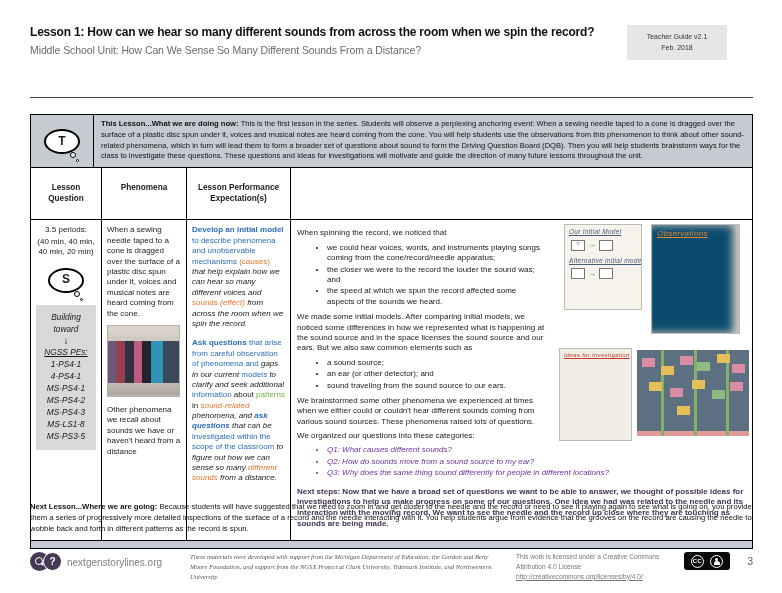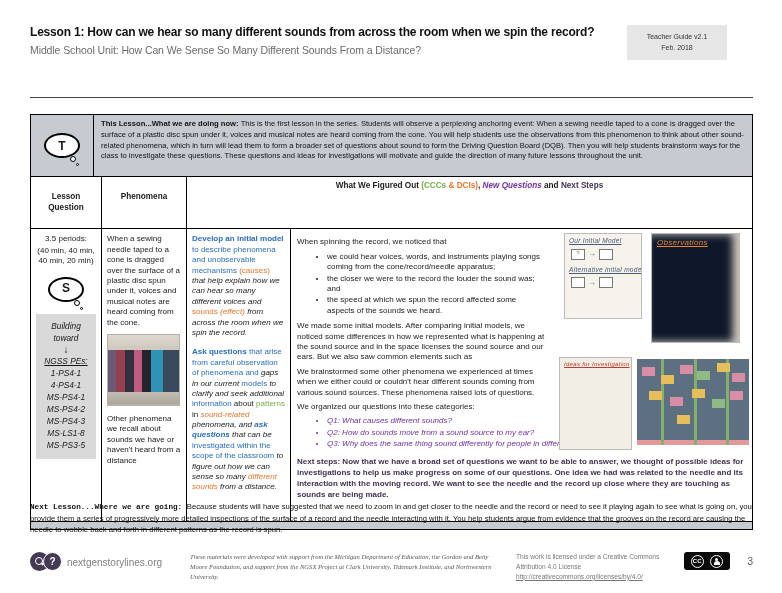--- a/index.html
+++ b/index.html
@@ -11,21 +11,21 @@
   
   .doc-header { position:absolute; left:30px; top:24px; width:723px; }
   .title { width:610px; font-size:12px; font-weight:bold; letter-spacing:-0.2px; line-height:1.45; color:#111; }
   .subtitle { margin-top:3px; font-size:10.5px; color:#6b6b6b; letter-spacing:-0.1px; }
   .badge { position:absolute; right:26px; top:1px; width:100px; padding:7px 4px; background:#e6e6e6; text-align:center; font-size:7px; color:#333; line-height:1.5; }
   .rule { position:absolute; left:30px; top:97px; width:723px; height:0; border-top:1px solid #444; }
   
   .lesson-table { position:absolute; left:30px; top:114px; width:723px; border:1.5px solid #000; background:#fff; }
   .intro-row { display:flex; background:#c6cbd2; border-bottom:1.5px solid #000; }
   .intro-icon-cell { width:63px; border-right:1.5px solid #000; display:flex; align-items:center; justify-content:center; }
-  .intro-text { flex:1; padding:4px 7px 14px 7px; font-size:7.6px; line-height:1.42; color:#111; }
+  .intro-text { flex:1; padding:4px 7px 5px 7px; font-size:7.6px; line-height:1.42; color:#111; }
   .intro-text b { font-weight:bold; }
   .head-row { display:flex; border-bottom:1px solid #000; }
   .hcell { padding:15px 2px; font-size:8.2px; font-weight:bold; text-align:center; line-height:1.3; border-right:1px solid #000; }
   .hc1 { width:71px; } .hc2 { width:85px; } .hc3 { width:104px; } .hc4 { flex:1; border-right:none; padding-top:4px; }
   .body-row { display:flex; min-height:292px; }
   .cell { padding:5px 5px; font-size:8px; line-height:1.3; border-right:1px solid #000; }
   .c1 { width:71px; text-align:center; }
   .c2 { width:85px; }
   .c3 { width:104px; }
   .c4 { flex:1; border-right:none; position:relative; padding:6px 6px; }
@@ -63,21 +63,21 @@
   .c4 p { margin:2px 0 4px 0; }
   .c4 ul { margin:1px 0 5px 0; padding-left:30px; }
   .c4 ul li { margin-bottom:1px; }
   .narrow { margin-right:200px !important; }
   ul.narrow { margin-right:200px; }
   .q-list { font-style:italic; color:#7030a0; }
   .next-steps { margin-top:8px !important; font-weight:bold; color:#403152; line-height:1.35; }
   
   .ph { position:absolute; border:1px solid #bbb; overflow:hidden; }
   .ph-model { left:273px; top:4px; width:78px; height:86px; background:#f6f3ec; padding:3px 4px; }
-  .ph-obs { left:360px; top:4px; width:89px; height:110px; background:#0f172a; padding:4px 5px; box-shadow:inset -6px 0 8px #d8d2c4; }
+  .ph-obs { left:360px; top:4px; width:89px; height:110px; background:#0c4a6e; padding:4px 5px; box-shadow:inset -6px 0 8px #d8d2c4; }
   .ph-ideas { left:268px; top:128px; width:73px; height:93px; background:#f2eee6; padding:3px 4px; }
   .ph-stick { left:346px; top:130px; width:112px; height:86px; border:none;
     background-color:#5d7082;
     background-image:
       linear-gradient(#d98da4,#d98da4),linear-gradient(#e5c058,#e5c058),linear-gradient(#d98da4,#d98da4),
       linear-gradient(#8fba83,#8fba83),linear-gradient(#e5c058,#e5c058),linear-gradient(#d98da4,#d98da4),
       linear-gradient(#e5c058,#e5c058),linear-gradient(#d98da4,#d98da4),linear-gradient(#e5c058,#e5c058),
       linear-gradient(#8fba83,#8fba83),linear-gradient(#d98da4,#d98da4),linear-gradient(#e5c058,#e5c058),
       linear-gradient(#84b06a,#84b06a),linear-gradient(#84b06a,#84b06a),linear-gradient(#84b06a,#84b06a),
       linear-gradient(#e09a9a,#e09a9a);
@@ -90,21 +90,21 @@
   .hand-red { color:#c0392b; font-size:6px; }
   .sketch-row { display:flex; align-items:center; gap:3px; margin:2px 0 6px 2px; }
   .sk-box { width:14px; height:11px; border:1px solid #777; font-size:6px; color:#777; display:flex; align-items:center; justify-content:center; background:#fff; }
   .sk-arrow { font-size:8px; color:#666; }
   .scrib { height:2px; border-radius:2px; margin:4px 0; }
   .l-green { background:#7ab648; } .l-orange { background:#e8992d; } .l-blue { background:#4a90c2; }
   .l-teal { background:#6ab8a8; } .l-dark { background:#6f6a60; } .l-red { background:#c0604f; }
   .w90{width:90%;} .w80{width:80%;} .w70{width:70%;} .w60{width:60%;} .w85{width:85%;} .w75{width:75%;}
   
   .next-lesson { position:absolute; left:30px; top:501px; width:723px; font-size:7.7px; line-height:1.45; color:#111; }
-  .next-lesson b { font-weight:bold;font-family:Liberation Mono, monospace; }
+  .next-lesson b { font-weight:bold; }
   
   .footer { position:absolute; left:30px; top:552px; width:723px; display:flex; align-items:flex-start; }
   .logo { display:flex; align-items:center; gap:5px; width:148px; cursor:pointer; }
   .logo-circles { position:relative; width:32px; height:20px; }
   .lc { position:absolute; width:19px; height:19px; border-radius:50%; background:#453a55; color:#fff; display:flex; align-items:center; justify-content:center; }
   .lc1 { left:0; top:0; } .lc2 { left:13px; top:0; border:1px solid #fff; font-size:10px; font-weight:bold; }
   .mag { position:relative; width:9px; height:9px; }
   .mag::before { content:""; position:absolute; left:0; top:0; width:6px; height:6px; border:1.5px solid #fff; border-radius:50%; }
   .mag::after { content:""; position:absolute; left:6px; top:6px; width:3px; height:1.5px; background:#fff; transform:rotate(45deg); }
   .logo-text { font-size:10px; color:#808080; }
@@ -141,21 +141,21 @@
           <i class="dot d1"></i>
             <i class="dot d2"></i>
         </div>
       </div>
       <div class="intro-text"><b>This Lesson...What we are doing now: </b><span>This is the first lesson in the series.  Students will observe a perplexing anchoring event: When a sewing needle taped to a cone is dragged over the surface of a plastic disc spun under it, voices and musical notes are heard coming from the cone.  You will help students use the observations from this phenomenon to think about other sound-related phenomena, which in turn will lead them to form a broader set of questions about sound to form the Driving Question Board (DQB).  Then you will help students brainstorm ways for the class to investigate these questions.  These questions and ideas for investigations will motivate and guide the direction of many future lessons throughout the unit.</span></div>
     </div>
 
     <div class="head-row">
       <div class="hcell hc1">Lesson Question</div>
       <div class="hcell hc2">Phenomena</div>
-      <div class="hcell hc4"><span class="b">What We Figured Out  </span><span class="gr">(CCCs</span><span class="or"> &amp; </span><span class="or">DCIs)</span><span>, </span><span class="pu i">New Questions</span><span> and </span><span class="b dk">Next Steps</span></div>
+      <div class="hcell hc3">Lesson Performance Expectation(s)</div>
     </div>
 
     <div class="body-row">
 
       <div class="cell c1">
         <div class="periods">3.5 periods:</div>
         <div class="periods-detail">(40 min, 40 min, 40 min, 20 min)</div>
         <div class="s-cloud-wrap">
           <div class="cloud">
             <span>S</span>
@@ -191,20 +191,25 @@
       </div>
 
       <div class="cell c4">
         <p class="narrow">When spinning the record, we noticed that</p>
         <ul class="narrow">
             <li>we could hear voices, words, and instruments playing songs coming from the cone/record/needle apparatus;</li>
             <li>the closer we were to the record the louder the sound was; and</li>
             <li>the speed at which we spun the record affected some aspects of the sounds we heard.</li>
           </ul>
         <p class="narrow">We made some initial models.  After comparing initial models, we noticed some differences in how we represented what is happening at the sound source and in the space licenses the sound source and our ears.  But we also saw common elements such as</p>
+        <ul class="narrow">
+            <li>a sound source;</li>
+            <li>an ear (or other detector); and</li>
+            <li>sound traveling from the sound source to our ears.</li>
+          </ul>
         <p class="narrow">We brainstormed some other phenomena we experienced at times when we either could or couldn't hear different sounds coming from various sound sources.  These phenomena raised lots of questions.</p>
         <p>We organized our questions into these categories:</p>
         <ul class="q-list">
             <li>Q1: What causes different sounds?</li>
             <li>Q2: How do sounds move from a sound source to my ear?</li>
             <li>Q3: Why does the same thing sound differently for people in different locations?</li>
           </ul>
         <p class="next-steps">Next steps: Now that we have a broad set of questions we want to be able to answer, we thought of possible ideas for investigations to help us make progress on some of our questions.  One idea we had was related to the needle and its interaction with the moving record. We want to see the needle and the record up close where they are touching as sounds are being made.</p>
 
         <div class="ph ph-model">

